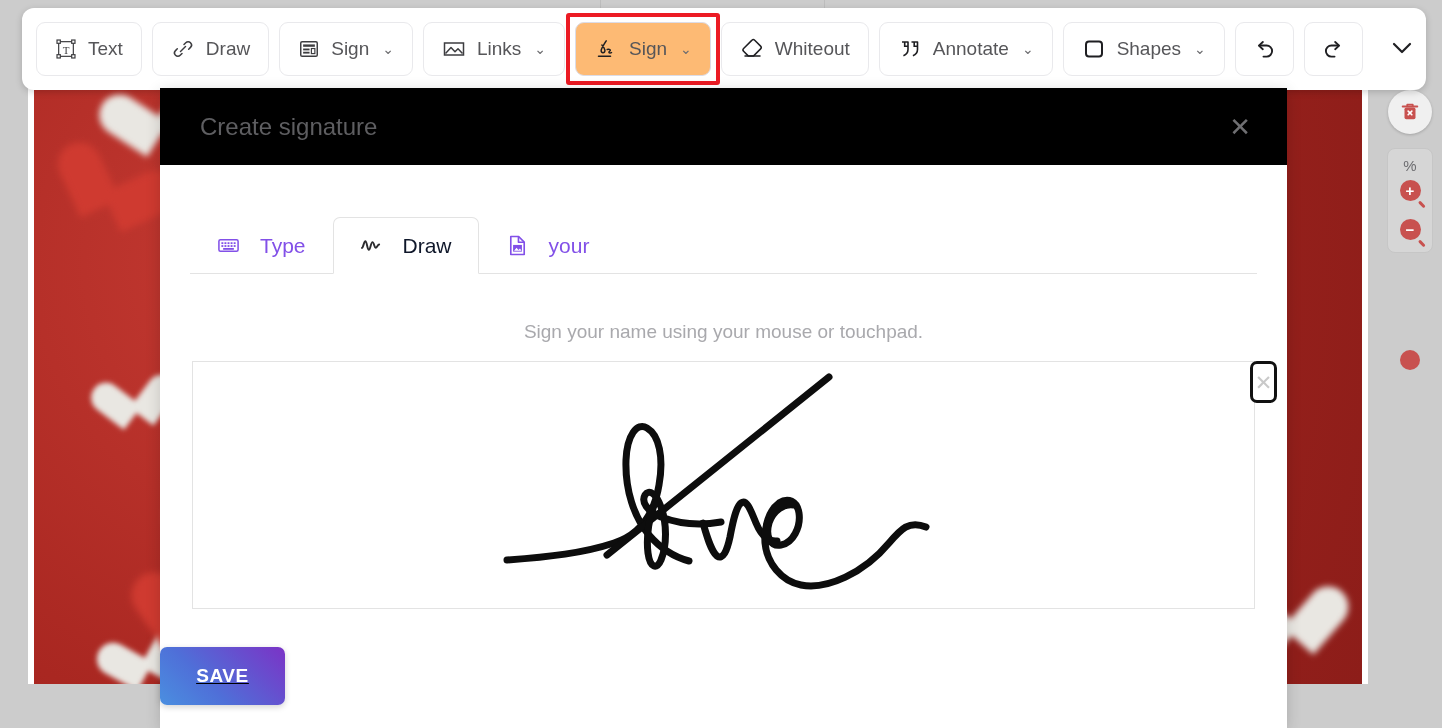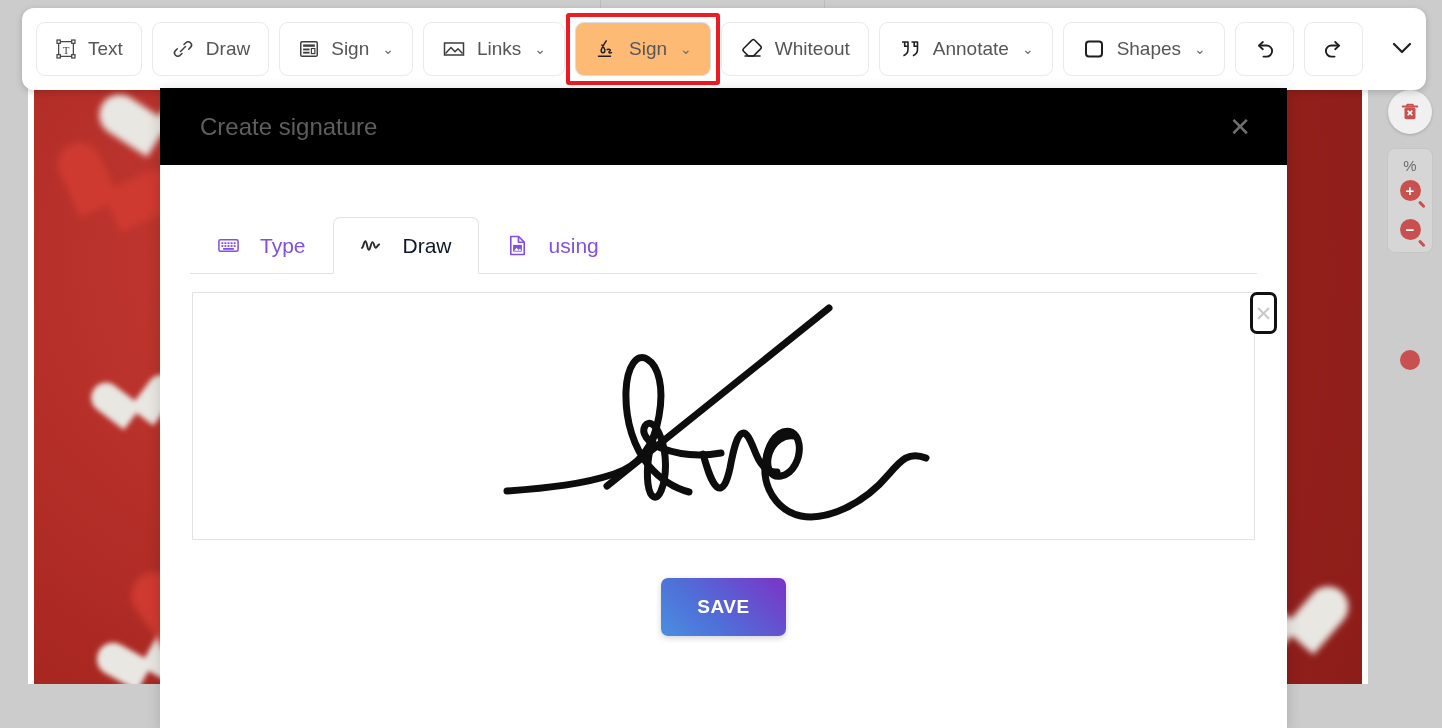--- a/index.html
+++ b/index.html
@@ -117,21 +117,21 @@
     height: 248px; border: 1px solid #e3e3e3; background: #fff;
     display: flex; align-items: center; justify-content: center; overflow: hidden;
   }
   .clear-btn {
     position: absolute; right: -22px; top: 0px; width: 27px; height: 42px;
     border: 3px solid #111; border-radius: 7px; background: #fff;
     display: flex; align-items: center; justify-content: center;
     font-size: 21px; color: #c9c9c9; cursor: pointer; line-height: 1;
   }
 
-  .save-row { display: flex; justify-content: center; margin-top: 38px; }
+  .save-row { display: flex; justify-content: flex-start; margin-top: 38px; text-decoration: underline; }
   .save-btn {
     width: 125px; height: 58px; border: none; border-radius: 7px; cursor: pointer;
     background: linear-gradient(45deg, #4a8fe0 0%, #4f6fd8 38%, #7b33c6 100%);
     color: #fff; font-size: 19px; font-weight: 700; letter-spacing: .6px;
     box-shadow: 0 2px 6px rgba(0,0,0,.18);
   }
 </style>
 </head>
 <body>
 
@@ -327,26 +327,27 @@
           <span>Draw</span>
         </div>
 
         <div class="tab">
           <svg width="23" height="23" viewBox="0 0 24 24">
             <path d="M5 2.6h8.2L19 8.4V21.4H5z" fill="none" stroke="#8250e8" stroke-width="1.7" stroke-linejoin="round"></path>
             <path d="M13 2.8V8.6h5.8" fill="none" stroke="#8250e8" stroke-width="1.7" stroke-linejoin="round"></path>
             <rect x="7.4" y="11.4" width="9.2" height="7" fill="#8250e8"></rect>
             <path d="M8.4 17.4l2.6-3 2 2.2 1.6-1.6 1.6 2.4z" fill="#fff"></path>
           </svg>
-          <span>using</span>
+          <span>your</span>
         </div>
 
       </div>
     </div>
 
+    <div class="hint">Sign your name using your mouse or touchpad.</div>
 
     <div class="canvas-wrap">
       <div class="canvas">
         <svg width="470" height="240" viewBox="0 0 470 240">
           <g fill="none" stroke="#0d0d0d" stroke-width="7" stroke-linecap="round" stroke-linejoin="round">
             <path d="M18 195 C60 192, 95 188, 125 178 C150 170, 165 150, 170 120 C175 92, 170 70, 158 63 C148 57, 138 70, 137 95 C136 125, 145 152, 160 170 C172 184, 185 192, 200 196"></path>
             <path d="M118 190 L340 12"></path>
             <path d="M167 136 C160 150, 157 172, 159 188 C161 203, 168 205, 172 195 C178 181, 178 158, 172 142 C167 128, 160 124, 156 130 C152 137, 158 146, 172 152 C193 160, 215 160, 232 157"></path>
             <path d="M214 158 C218 172, 222 186, 228 191 C234 195, 238 186, 241 172 C244 156, 247 142, 252 138 C258 134, 262 146, 267 158 C272 170, 279 177, 288 176"></path>
             <path d="M305 140 C295 138, 284 146, 280 158 C276 172, 282 182, 292 180 C304 178, 312 162, 310 148 C308 136, 299 132, 290 138 C280 145, 275 162, 276 178 C278 198, 292 216, 312 220 C338 225, 375 208, 400 178 C412 164, 420 155, 437 162"></path>

